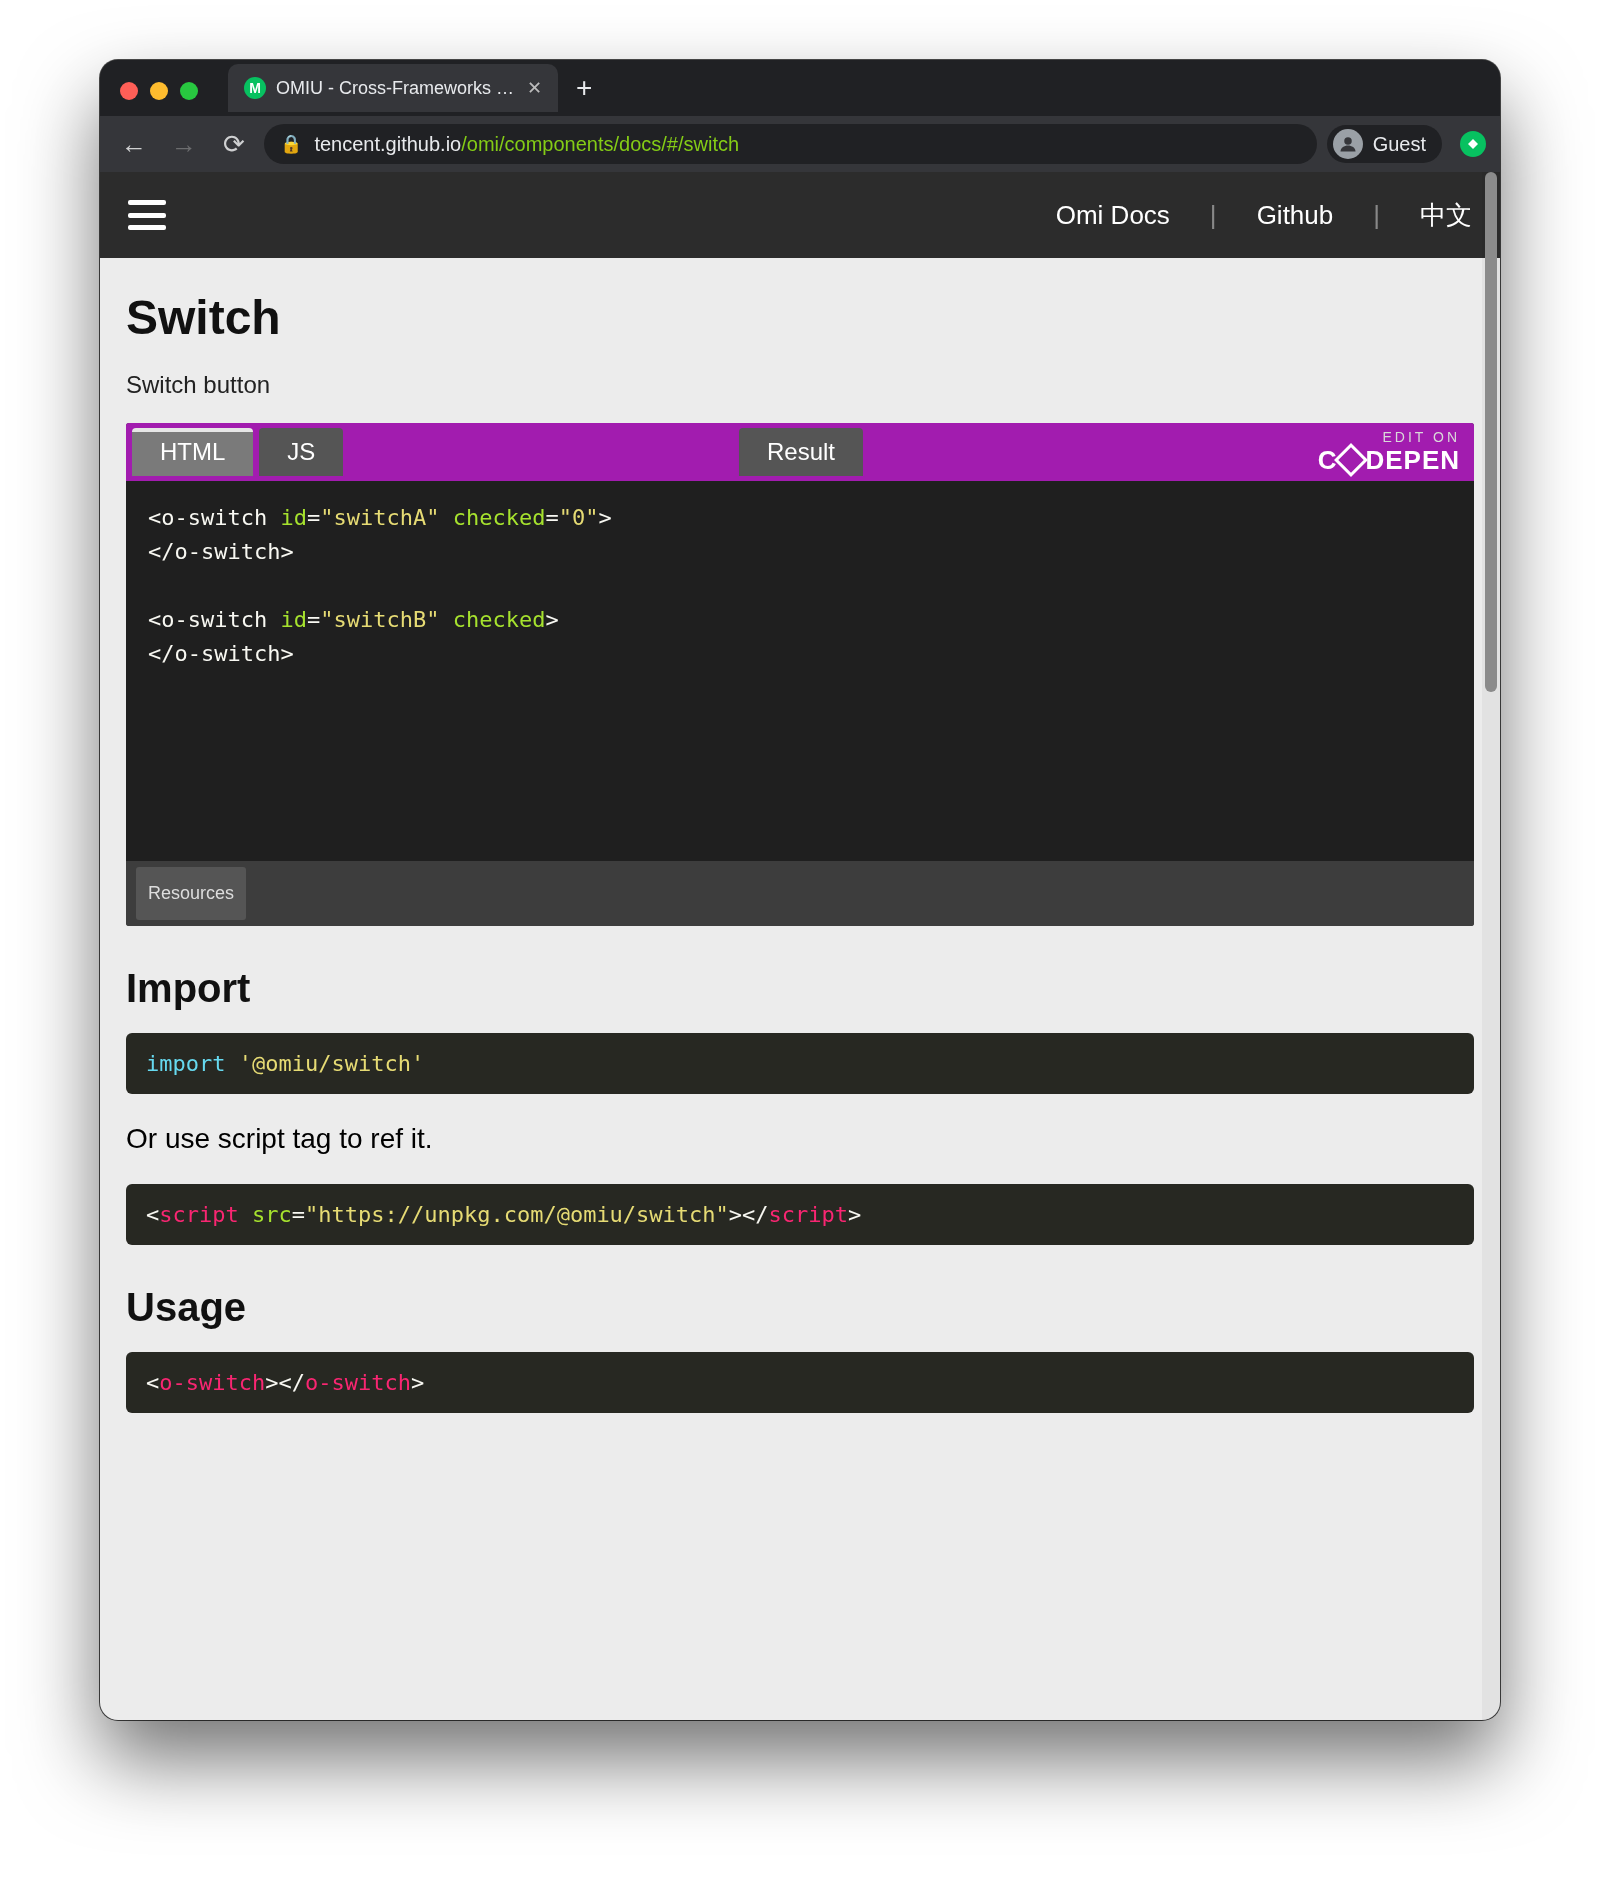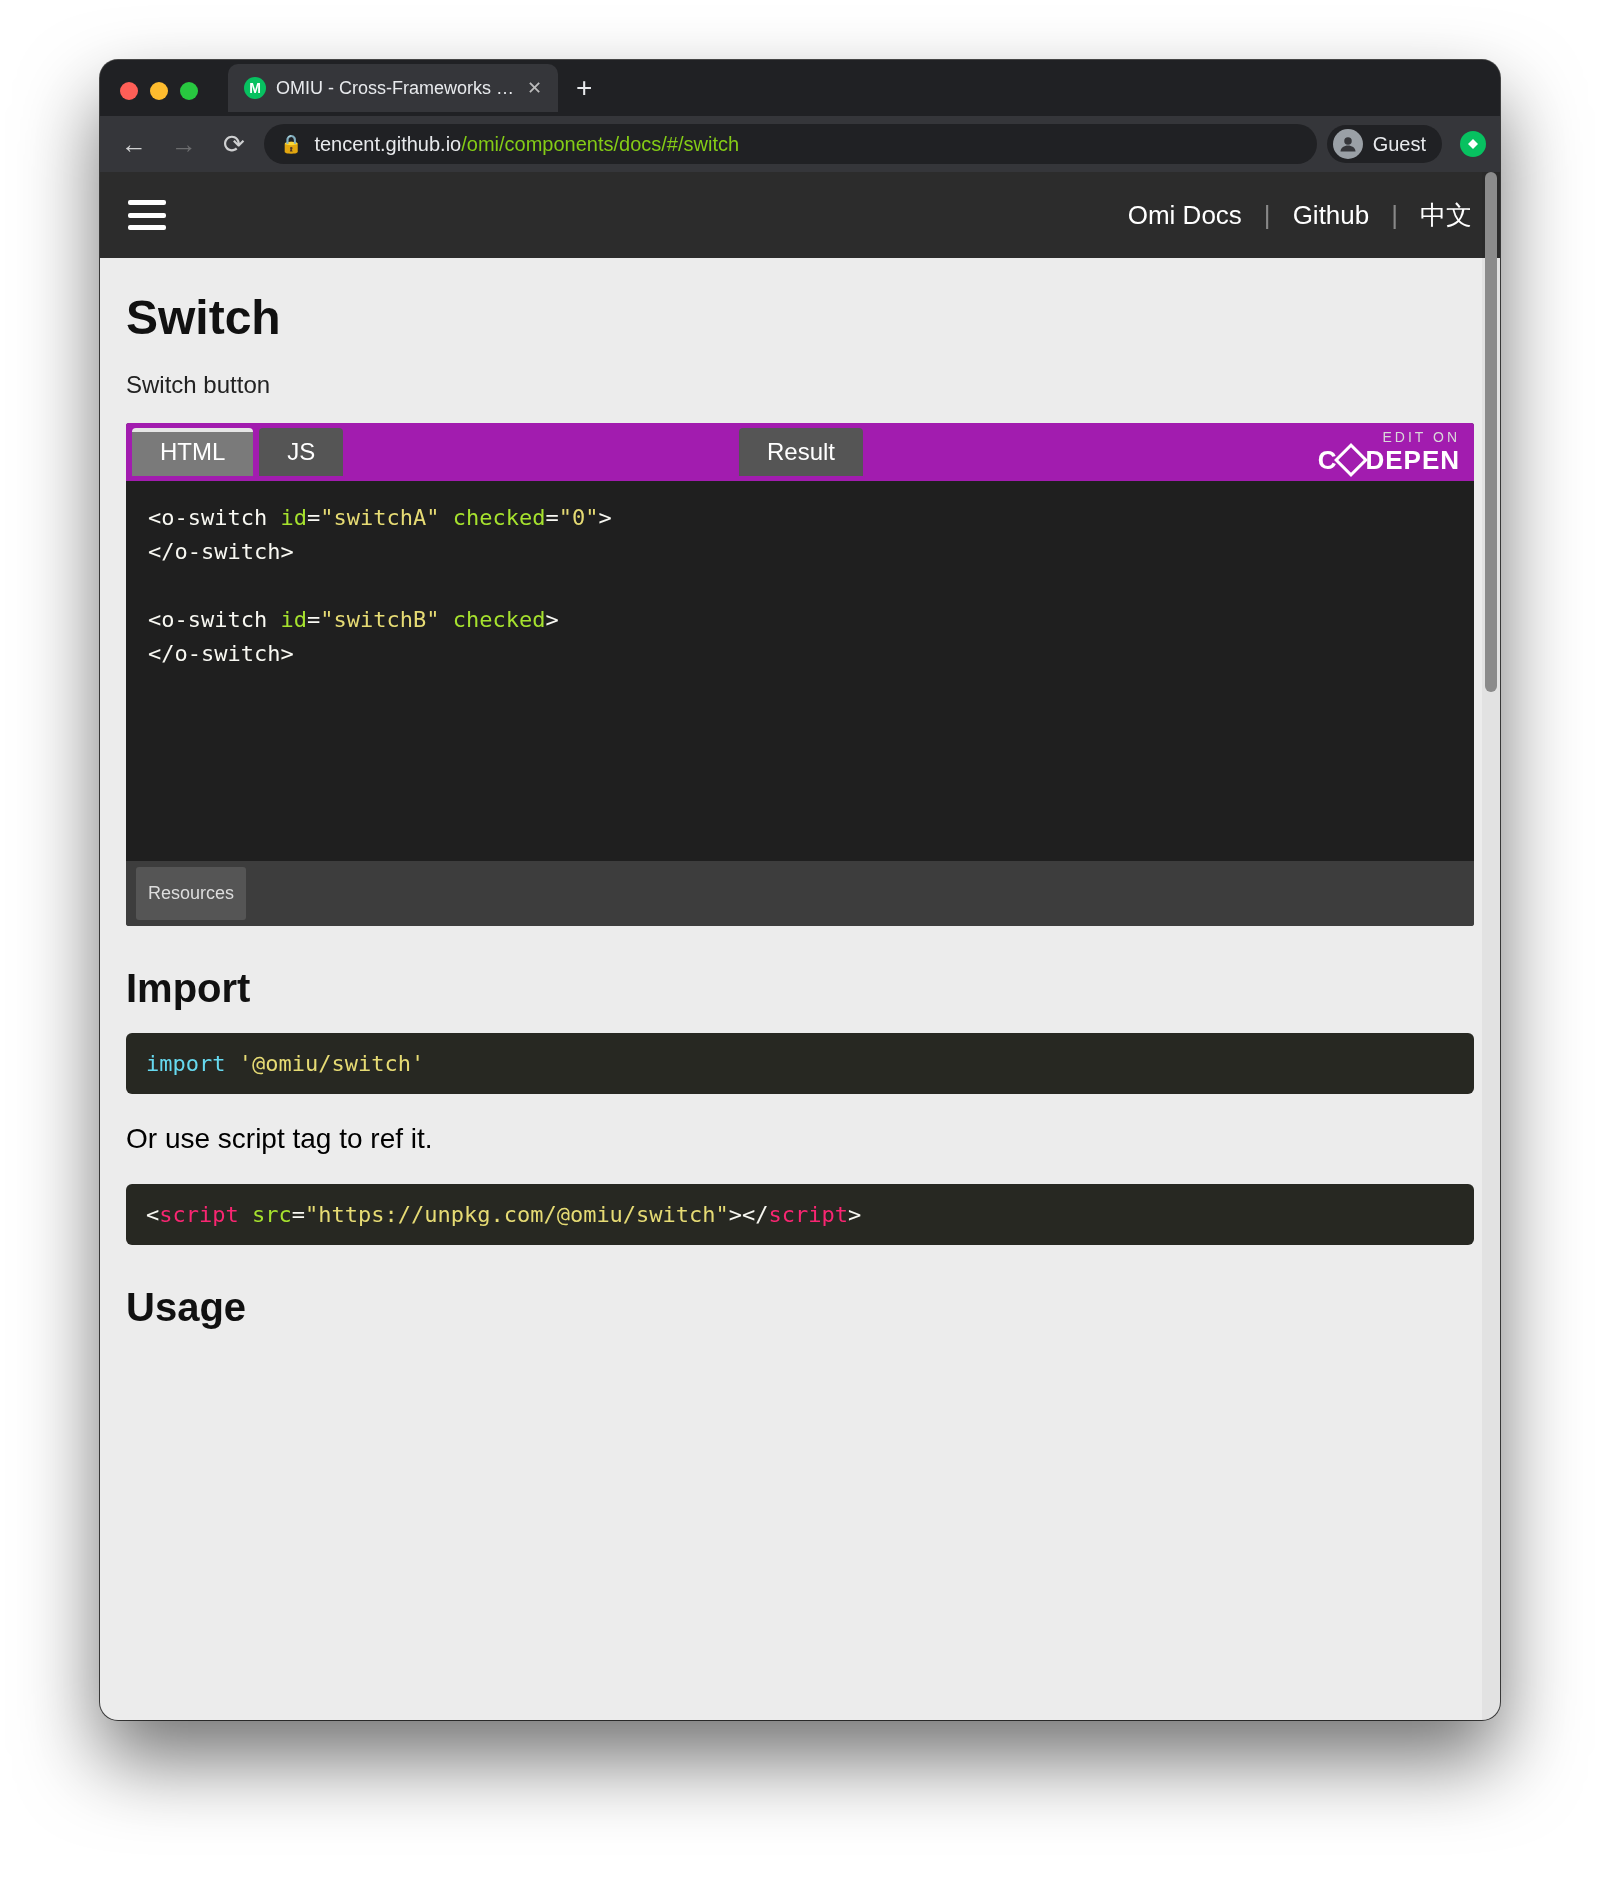--- a/index.html
+++ b/index.html
@@ -48,21 +48,21 @@
 
   
   .viewport { position: relative; height: calc(100% - 112px); background: #ececec; overflow: hidden; }
   .page-scrollbar { position:absolute; right:0; top:0; bottom:0; width:18px; background:rgba(0,0,0,0.04);}
   .page-scrollbar .thumb{ position:absolute; left:3px; right:3px; top:0; height:520px; background:#8b8b8b; border-radius:6px;}
 
   
   .apphdr { height: 86px; background: #2c2c2c; color: #fff; display: flex; align-items: center; justify-content: space-between; padding: 0 28px; }
   .hamburger { width: 38px; height: 30px; display: flex; flex-direction: column; justify-content: space-between; }
   .hamburger span { height: 5px; background: #fff; border-radius: 2px; }
-  .apphdr .links { display: flex; align-items: center; gap: 22px; font-size: 26px; }
+  .apphdr .links { display: flex; align-items: center; gap: 40px; font-size: 26px; }
   .apphdr .sep { color: #888; }
 
   
   .content { padding: 32px 26px 40px; }
   h1.page-title { font-size: 48px; font-weight: 800; margin-bottom: 26px; color: #111; }
   h2.sect { font-size: 40px; font-weight: 800; margin: 40px 0 22px; color: #111; }
   p.lead { font-size: 24px; color: #222; margin-bottom: 24px; }
 
   
   .codepen { background: #3a3a3a; border-radius: 3px; overflow: hidden; }
@@ -185,20 +185,21 @@
         </div>
 
         <h2 class="sect">Import</h2>
         <div class="codeblk"><span class="kw-import">import</span><span> </span><span class="kw-str">'@omiu/switch'</span></div>
 
         <p class="between-text">Or use script tag to ref it.</p>
 
         <div class="codeblk"><span class="kw-punc">&lt;</span><span class="kw-tag">script</span><span> </span><span class="kw-attr">src</span><span class="kw-punc">=</span><span class="kw-val">"https://unpkg.com/@omiu/switch"</span><span class="kw-punc">&gt;</span><span class="kw-punc">&lt;/</span><span class="kw-tag">script</span><span class="kw-punc">&gt;</span></div>
 
         <h2 class="sect">Usage</h2>
+        <div class="codeblk"><span class="kw-punc">&lt;</span><span class="kw-tag">o-switch</span><span class="kw-punc">&gt;</span><span class="kw-punc">&lt;/</span><span class="kw-tag">o-switch</span><span class="kw-punc">&gt;</span></div>
       </div>
 
       <div class="page-scrollbar">
           <div class="thumb"></div>
         </div>
     </div>
   </div>
 </div>
 
 </body></html>

